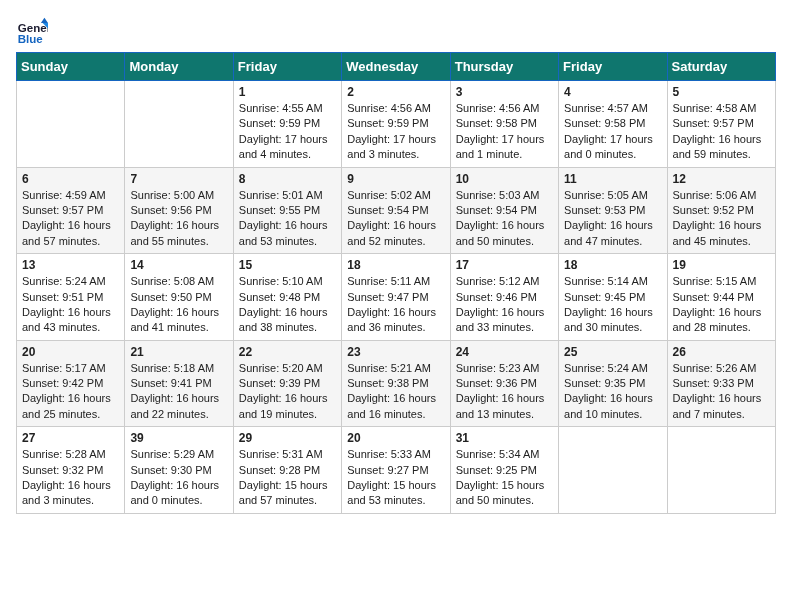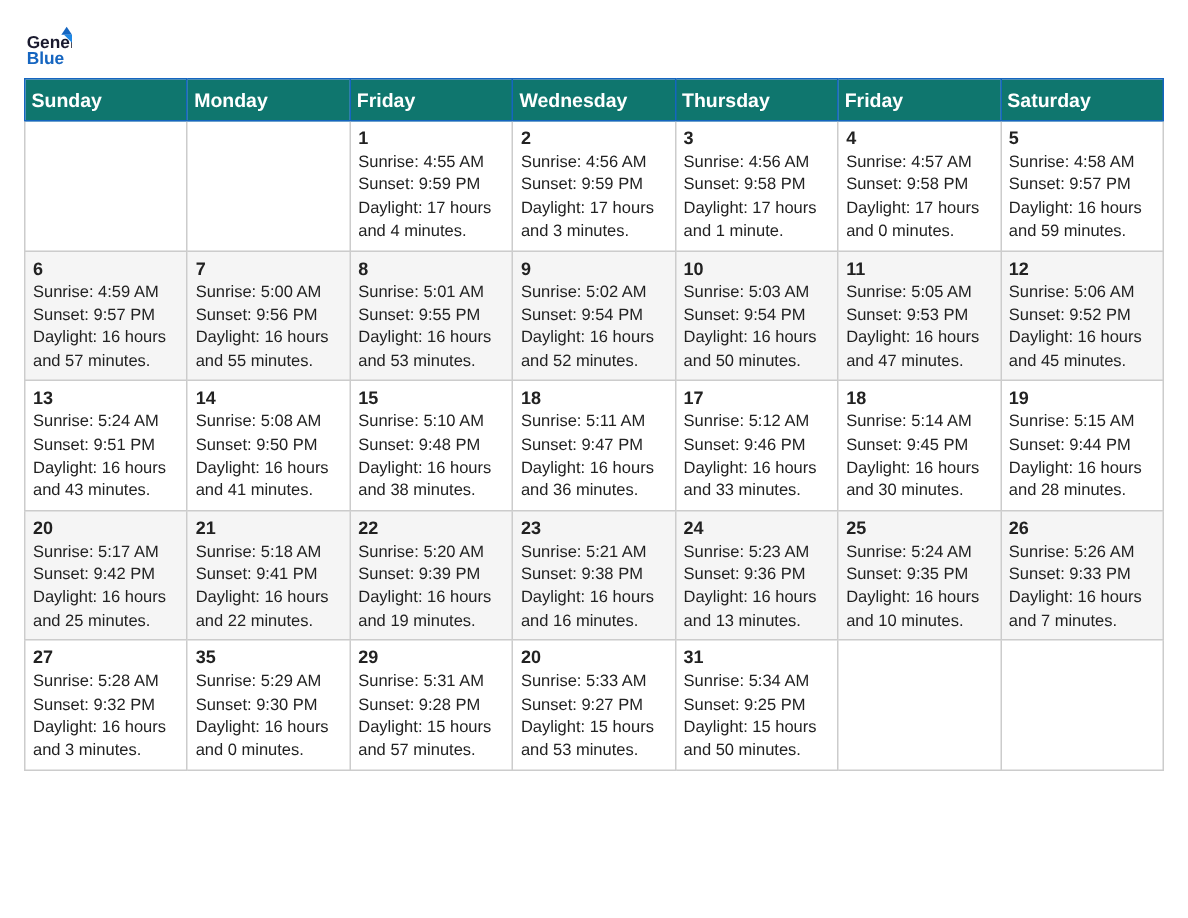--- a/index.html
+++ b/index.html
@@ -304,21 +304,21 @@
       </tr>
       <tr>
         <td>
           <span class="day-num">27</span>
           <div class="day-info">Sunrise: 5:28 AM
 Sunset: 9:32 PM
 Daylight: 16 hours
 and 3 minutes.</div>
         </td>
         <td>
-          <span class="day-num">35</span>
+          <span class="day-num">39</span>
           <div class="day-info">Sunrise: 5:29 AM
 Sunset: 9:30 PM
 Daylight: 16 hours
 and 0 minutes.</div>
         </td>
         <td>
           <span class="day-num">29</span>
           <div class="day-info">Sunrise: 5:31 AM
 Sunset: 9:28 PM
 Daylight: 15 hours

